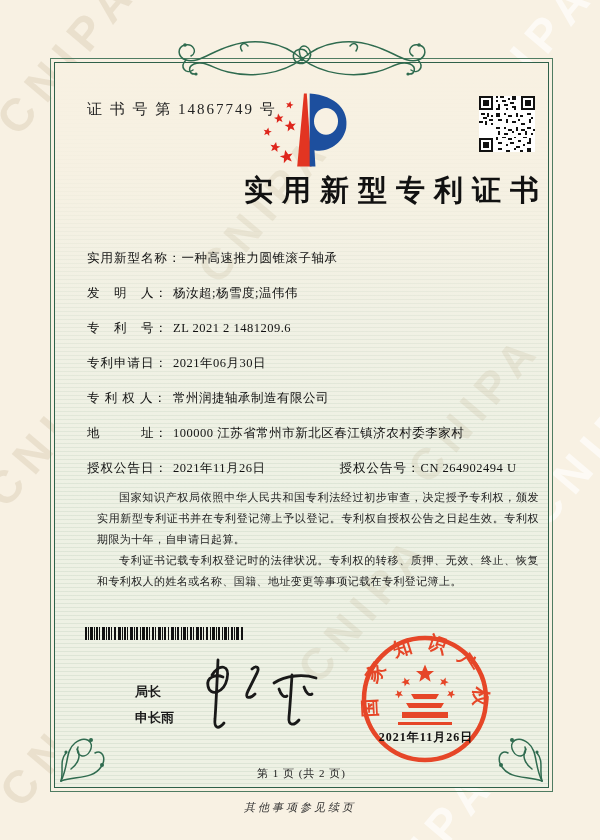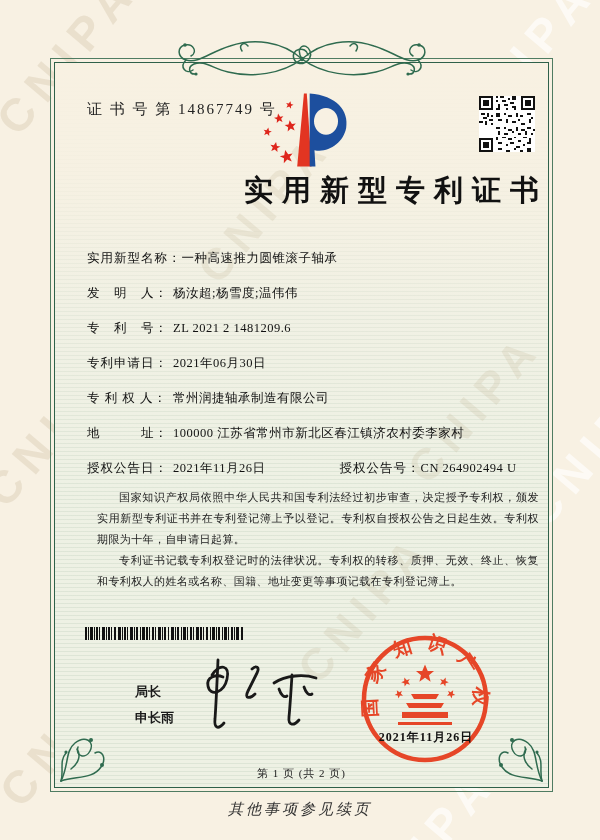--- a/index.html
+++ b/index.html
@@ -63,21 +63,21 @@
   .barcode { left:30px; top:564px; }
   .signing { left:34px; top:616px; font-family:"Liberation Sans","DejaVu Sans",sans-serif;
              font-size:13px; font-weight:700; color:#1a1a1a; line-height:2.0;margin-left:46px; }
   .signature { left:125px; top:592px; }
   .seal { left:303px; top:569px; width:134px; height:134px; }
   .seal-date { left:296px; top:666px; width:150px; text-align:center;
                font-size:12px; font-weight:600; letter-spacing:1px; color:#111; }
   .page-info { left:0; right:0; top:703px; text-align:center; font-size:11px; letter-spacing:1px; color:#222; }
   .footer-note {
     position:absolute; left:0; right:0; top:800px; text-align:center;
-    font-size:15px; letter-spacing:3px; color:#333; z-index:2; font-style:italic;
+    font-size:11px; letter-spacing:3px; color:#333; z-index:2; font-style:italic;
   }
 </style>
 </head>
 <body>
 
 <div class="wm" style="left:-28px; top:28px;">CNIPA</div>
 <div class="wm light" style="left:430px; top:30px;">CNIPA</div>
 <div class="wm" style="left:-40px; top:400px;">CNIPA</div>
 <div class="wm light" style="left:500px; top:420px;">CNIPA</div>
 <div class="wm" style="left:-25px; top:700px;">CNIPA</div>

